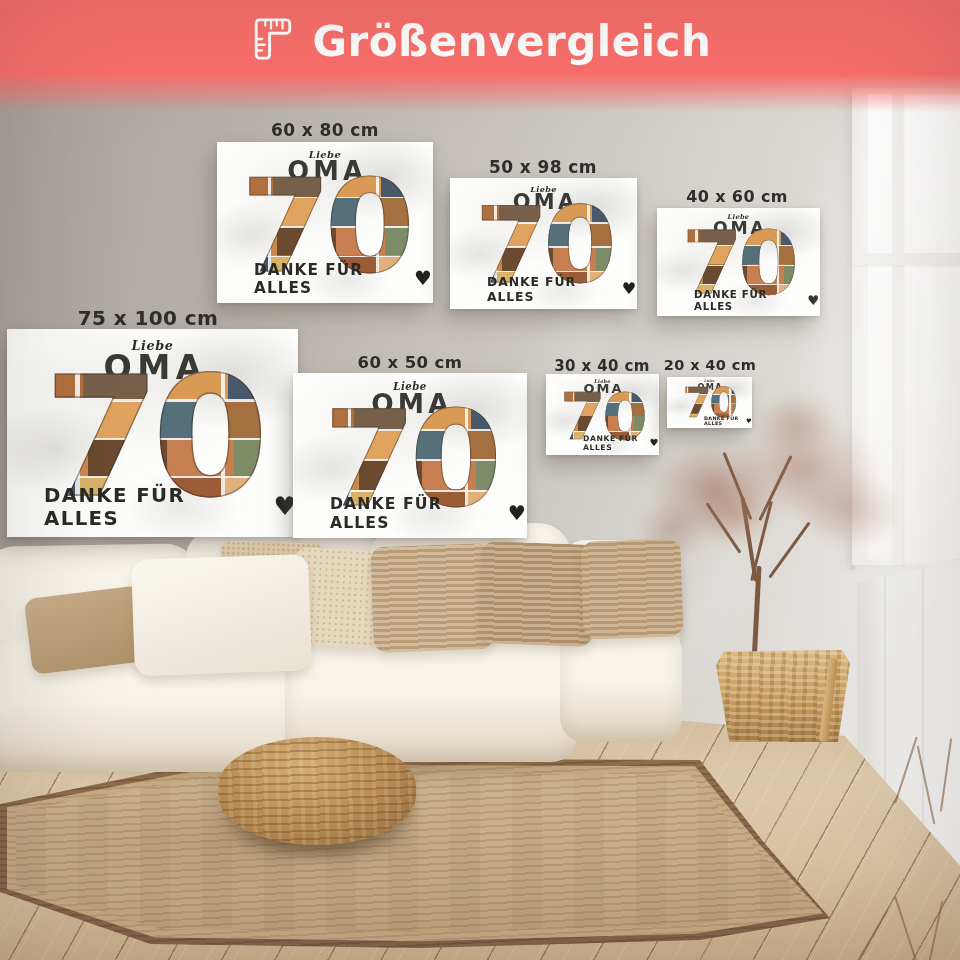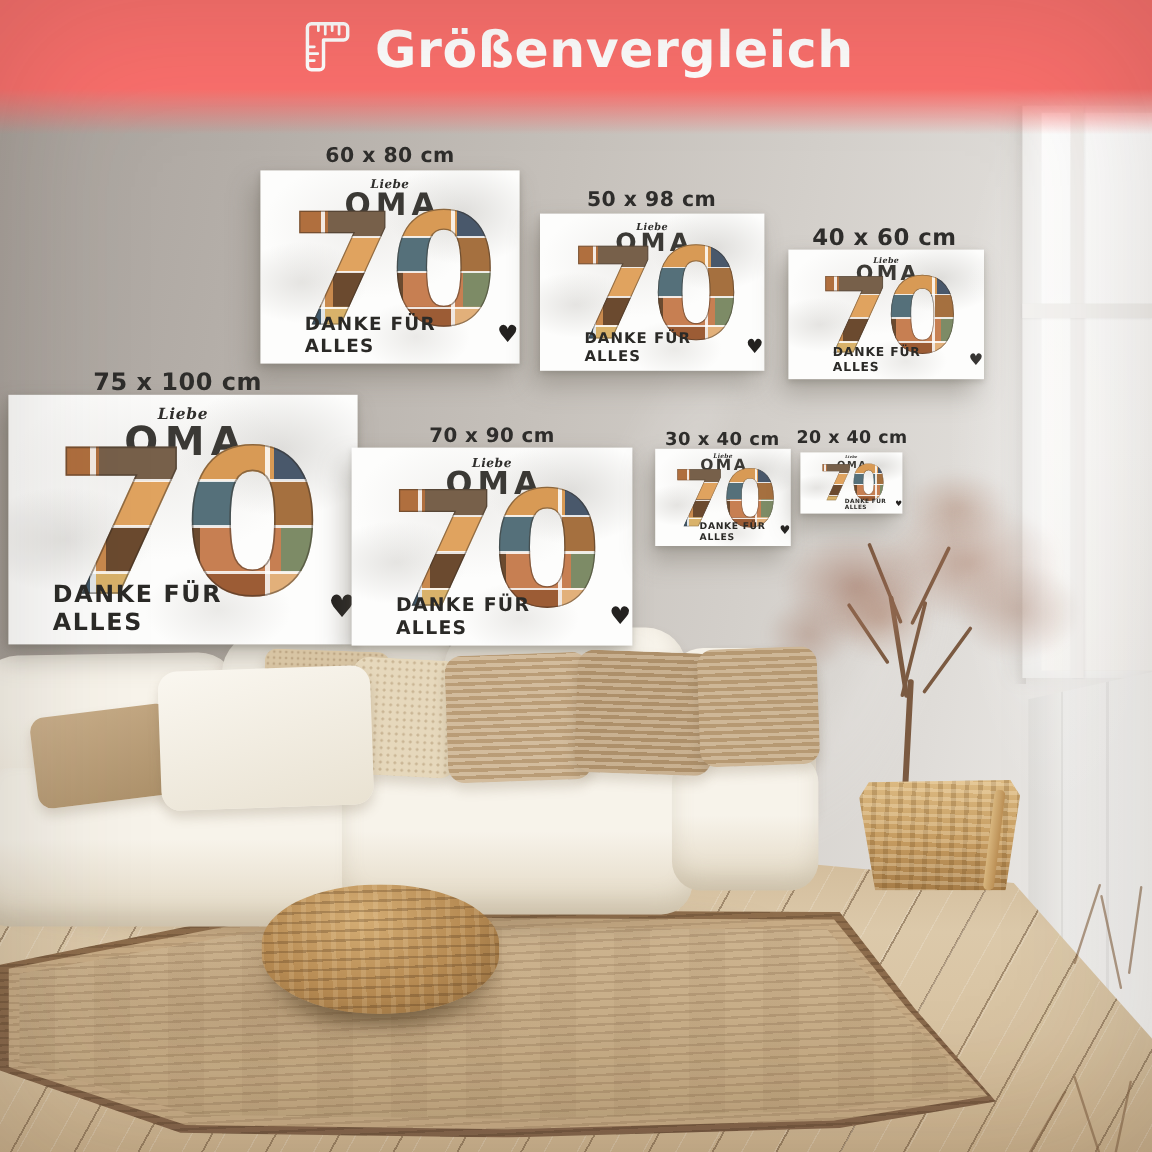--- a/index.html
+++ b/index.html
@@ -222,23 +222,23 @@
 
   <div class="abs twig" style="left:905px;top:735px;width:2px;height:70px;transform:rotate(18deg);"></div>
   <div class="abs twig" style="left:925px;top:745px;width:2px;height:80px;transform:rotate(-12deg);"></div>
   <div class="abs twig" style="left:945px;top:738px;width:2px;height:74px;transform:rotate(8deg);"></div>
   <div class="abs twig" style="left:872px;top:905px;width:2px;height:60px;transform:rotate(30deg);"></div>
   <div class="abs twig" style="left:905px;top:895px;width:2px;height:70px;transform:rotate(-18deg);"></div>
   <div class="abs twig" style="left:935px;top:900px;width:2px;height:62px;transform:rotate(12deg);"></div>
 
   <div class="abs size-label" style="left:255px;top:120px;width:140px;font-size:17px;">60 x 80 cm</div>
   <div class="abs size-label" style="left:473px;top:157px;width:140px;font-size:17px;">50 x 98 cm</div>
-  <div class="abs size-label" style="left:667px;top:187px;width:140px;font-size:19px;">40 x 60 cm</div>
+  <div class="abs size-label" style="left:667px;top:187px;width:140px;font-size:16px;">40 x 60 cm</div>
   <div class="abs size-label" style="left:73px;top:306px;width:150px;font-size:20px;">75 x 100 cm</div>
-  <div class="abs size-label" style="left:340px;top:353px;width:140px;font-size:16.5px;">70 x 90 cm</div>
+  <div class="abs size-label" style="left:340px;top:353px;width:140px;font-size:16.5px;">60 x 50 cm</div>
   <div class="abs size-label" style="left:540px;top:357px;width:124px;font-size:15px;">30 x 40 cm</div>
   <div class="abs size-label" style="left:650px;top:357px;width:120px;font-size:14.5px;">20 x 40 cm</div>
 
   <div class="abs cv" style="left:217px;top:142px;width:216px;height:161px;font-size:161px;">
     <div class="abs liebe">Liebe</div>
     <div class="abs oma">OMA</div>
     <div class="abs num">70</div>
     <div class="abs danke">
         <span>DANKE FÜR ALLES</span>
         <span class="heart">♥</span>

